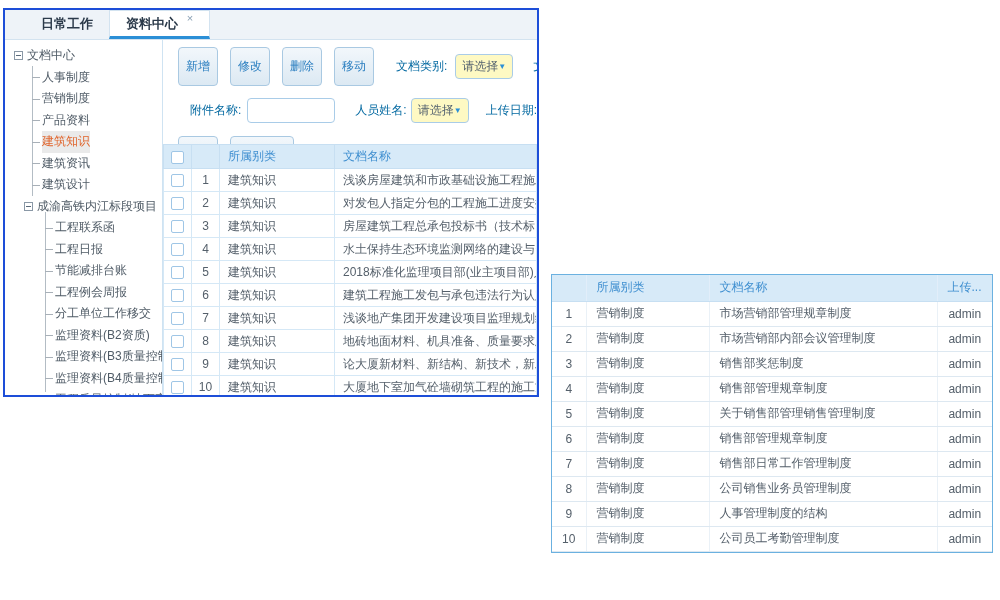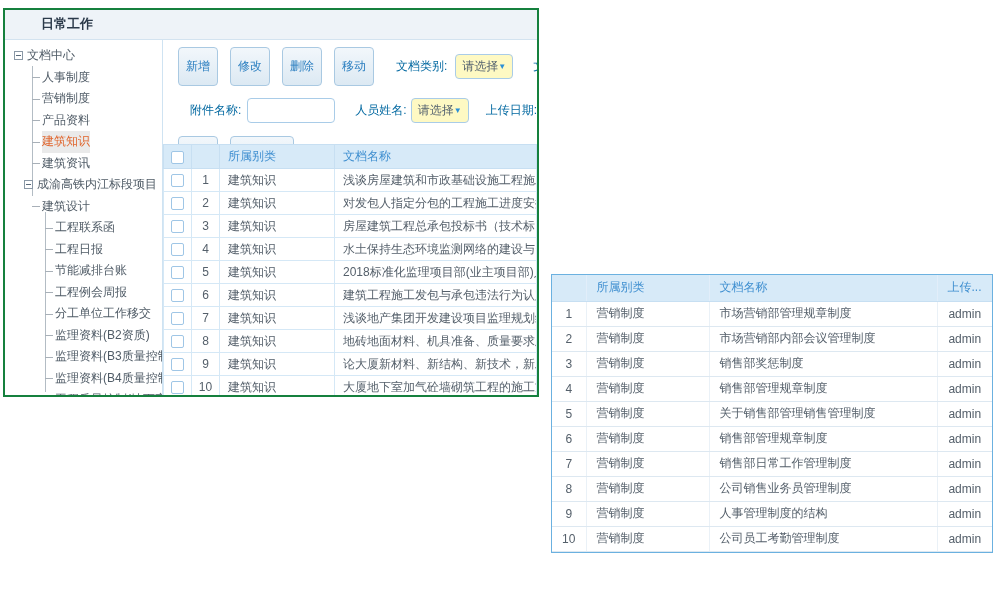--- a/index.html
+++ b/index.html
@@ -2,21 +2,21 @@
 <html><head>
 <meta charset="utf-8">
 <style>
   * { margin:0; padding:0; box-sizing:border-box; }
   html,body { width:1000px; height:600px; background:#ffffff;
               font-family:"Liberation Sans","DejaVu Sans",sans-serif; }
   body { position:relative; overflow:hidden; }
 
   
   .left-panel { position:absolute; left:3px; top:8px; width:536px; height:389px;
-                border:2px solid #15803d; background:#fff; overflow:hidden; }
+                border:2px solid #1d4ed8; background:#fff; overflow:hidden; }
   .tabbar { height:30px; background:#eef3f8; border-bottom:1px solid #d3e3f0;
             display:flex; align-items:flex-end; padding-left:20px; }
   .tab { height:29px; line-height:28px; padding:0 16px; font-size:13px; font-weight:bold;
          color:#2b3a4a; cursor:default; position:relative; }
   .tab.active { background:#fff; border:1px solid #d3e3f0; border-bottom:3px solid #2b8fd6;
                 line-height:25px; }
   .tab .close { font-weight:normal; color:#8aa0b4; font-size:11px; margin-left:5px;
                 position:relative; top:-6px; }
   .panel-body { display:flex; height:356px; }
 
@@ -79,20 +79,24 @@
   .rtable tr > *:last-child { border-right:none; }
 </style>
 </head>
 <body>
 
 <div class="left-panel">
   <div class="tabbar">
     <div class="tab">
       <span>日常工作</span>
     </div>
+    <div class="tab active">
+      <span>资料中心</span>
+      <span class="close">×</span>
+    </div>
   </div>
 
   <div class="panel-body">
     <div class="sidebar" id="sidebar">
       <div class="vline" style="left:27px; top:26px; height:130px;"></div>
       <div class="vline" style="left:40px; top:172px; height:180px;"></div>
     <div class="tree-item lvl0 haskids">
           <span class="toggle"></span>
           <span class="lbl">文档中心</span>
         </div>
@@ -109,27 +113,27 @@
           <span class="lbl">产品资料</span>
         </div>
         <div class="tree-item lvl1 selected">
           <span class="dash"></span>
           <span class="lbl">建筑知识</span>
         </div>
         <div class="tree-item lvl1">
           <span class="dash"></span>
           <span class="lbl">建筑资讯</span>
         </div>
+        <div class="tree-item lvl1">
+          <span class="dash"></span>
+          <span class="lbl">建筑设计</span>
+        </div>
         <div class="tree-item lvl1 haskids">
           <span class="toggle"></span>
           <span class="lbl">成渝高铁内江标段项目</span>
-        </div>
-        <div class="tree-item lvl1">
-          <span class="dash"></span>
-          <span class="lbl">建筑设计</span>
         </div>
         <div class="tree-item lvl2">
           <span class="dash"></span>
           <span class="lbl">工程联系函</span>
         </div>
         <div class="tree-item lvl2">
           <span class="dash"></span>
           <span class="lbl">工程日报</span>
         </div>
         <div class="tree-item lvl2">

